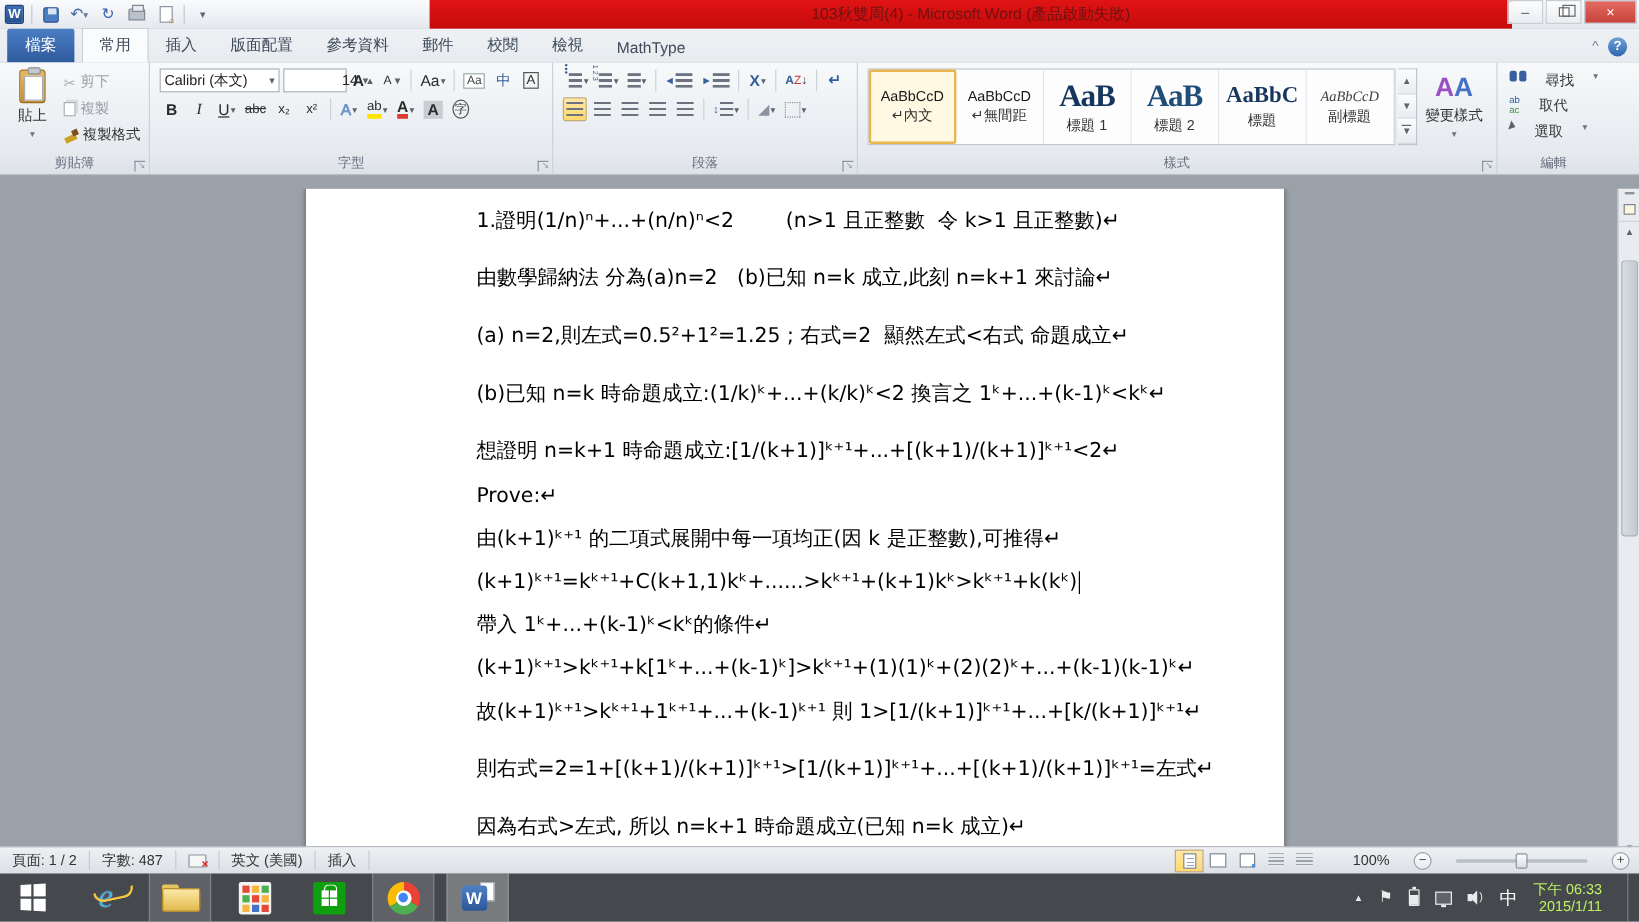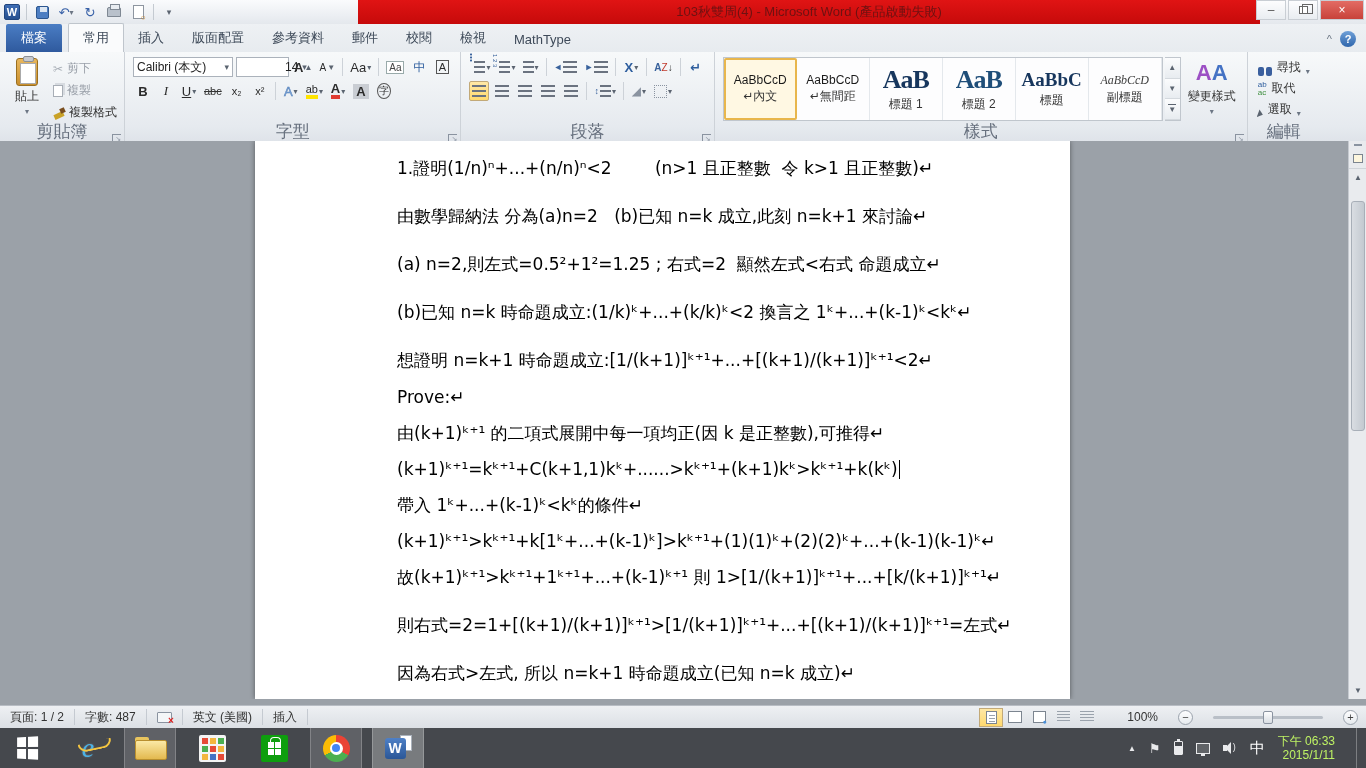--- a/index.html
+++ b/index.html
@@ -38,21 +38,21 @@
   .tab.active { background:#FAFBFC; border:1px solid #BFC5CC; border-bottom:none; border-radius:2px 2px 0 0; }
   .tabrow-right { margin-left:auto; display:flex; align-items:center; gap:8px; padding-right:10px; padding-bottom:5px; }
   .chev { color:#6C7684; font-size:11px; }
   .helpbtn { width:16px; height:16px; border-radius:50%; background:linear-gradient(#6FA0D8,#2F66AC); color:#fff;
     display:flex; align-items:center; justify-content:center; font-size:11px; font-weight:bold; }
 
   
   .ribbon { position:absolute; top:52px; left:0; width:1366px; height:94px;
     background:linear-gradient(#F7F9FA,#E6EAEF 80%,#DDE2E8); border-bottom:1px solid #B8BDC4; display:flex; }
   .rgroup { position:relative; border-right:1px solid #CDD2D8; padding:3px 4px 17px 4px; }
-  .rgroup .glabel { position:absolute; bottom:2px; left:0; right:0; text-align:center; font-size:17px; color:#67707E; }
+  .rgroup .glabel { position:absolute; bottom:2px; left:0; right:0; text-align:center; font-size:11px; color:#67707E; }
   .launcher { position:absolute; bottom:2px; right:3px; width:9px; height:9px; border-top:1px solid #8A93A0; border-left:1px solid #8A93A0;
     font-size:7px; color:#8A93A0; line-height:7px; text-align:right; }
   .bigbtn { width:46px; display:flex; flex-direction:column; align-items:center; justify-content:flex-start; gap:2px;
     font-size:12px; color:#333; padding-top:3px; }
   .clipboard-ic { width:22px; height:28px; background:linear-gradient(#E8B75D,#C98F2E); border:1px solid #9A6F20; border-radius:3px; position:relative; }
   .clipboard-ic:before { content:""; position:absolute; left:3px; top:4px; width:14px; height:19px; background:#fff; border:1px solid #AAA; }
   .clipboard-ic:after { content:""; position:absolute; left:6px; top:-3px; width:9px; height:4px; background:#C6C9CE; border:1px solid #8A8F96; border-radius:2px; }
   .clip-col { display:flex; flex-direction:column; gap:3px; padding-top:4px; }
   .smallbtn { display:flex; align-items:center; gap:4px; font-size:12px; color:#9AA0A9; padding:1px 3px; }
   .smallbtn.en { color:#333; }
@@ -104,30 +104,30 @@
   .sg-item.h12 .prev { font-size:26px; font-weight:bold; font-family:"Liberation Serif",serif; color:#17365D; letter-spacing:-1px; }
   .sg-item.h12.two .prev { color:#1F4E79; }
   .sg-item.hd .prev { font-size:19px; font-weight:bold; font-family:"Liberation Serif",serif; color:#17365D; }
   .sg-item.sub .prev { font-style:italic; font-family:"Liberation Serif",serif; color:#404040; }
   .gal-scroll { display:flex; flex-direction:column; width:16px; height:64px; border:1px solid #C0C6CD; border-left:none; }
   .gal-scroll div { flex:1; display:flex; align-items:center; justify-content:center; font-size:8px; color:#5B6470;
     background:linear-gradient(#FBFCFD,#E8ECF0); border-bottom:1px solid #D4D9DE; }
   .aa-ic { font-size:22px; font-weight:bold; }
   .aa-ic .a1 { color:#9C4FC4; } .aa-ic .a2 { color:#4472C4; }
   .edit-col { display:flex; flex-direction:column; gap:4px; padding:4px 6px 0 6px; }
-  .edit-item { display:flex; align-items:flex-end; gap:5px; font-size:12px; color:#333; }
+  .edit-item { display:flex; align-items:flex-start; gap:16px; font-size:12px; color:#333; }
   .binoc { width:14px; height:9px; position:relative; }
   .binoc:before, .binoc:after { content:""; position:absolute; top:0; width:6px; height:9px; background:#3A5F9E; border-radius:2px; }
   .binoc:after { right:0; }
   .ab-ac { font-size:8px; line-height:8px; color:#2E5E9E; }
   .ab-ac .g { color:#3E8E3E; }
   .cursor-arrow { width:0; height:0; border-left:5px solid #5B6470; border-top:4px solid transparent; border-bottom:4px solid transparent; transform:rotate(20deg); }
 
   
-  .docarea { position:absolute; top:141px; left:0; width:1366px; height:558px; background:#9BA1A8; overflow:hidden; }
+  .docarea { position:absolute; top:157px; left:0; width:1366px; height:558px; background:#9BA1A8; overflow:hidden; }
   .page { position:absolute; left:255px; top:0; width:815px; height:558px; background:#FFFFFF; box-shadow:0 0 5px rgba(0,0,0,0.45); }
   .doc-text { position:absolute; left:142px; top:16px; width:660px; font-family:"DejaVu Sans","Liberation Sans",sans-serif;
     font-size:17px; color:#000; }
   .dline { white-space:pre; height:22px; line-height:22px; }
   .mb27{margin-bottom:26px;} .mb15{margin-bottom:15px;} .mb14{margin-bottom:14px;} .mb26{margin-bottom:26px;}
   .caret { display:inline-block; width:1.5px; height:19px; background:#000; vertical-align:text-bottom; margin-left:1px; }
 
   
   .vscroll { position:absolute; right:0; top:0; width:18px; height:558px; background:#E9EBEE; border-left:1px solid #C6CAD0; }
   .vs-btn { width:18px; height:17px; display:flex; align-items:center; justify-content:center; font-size:8px; color:#5B6470; }

